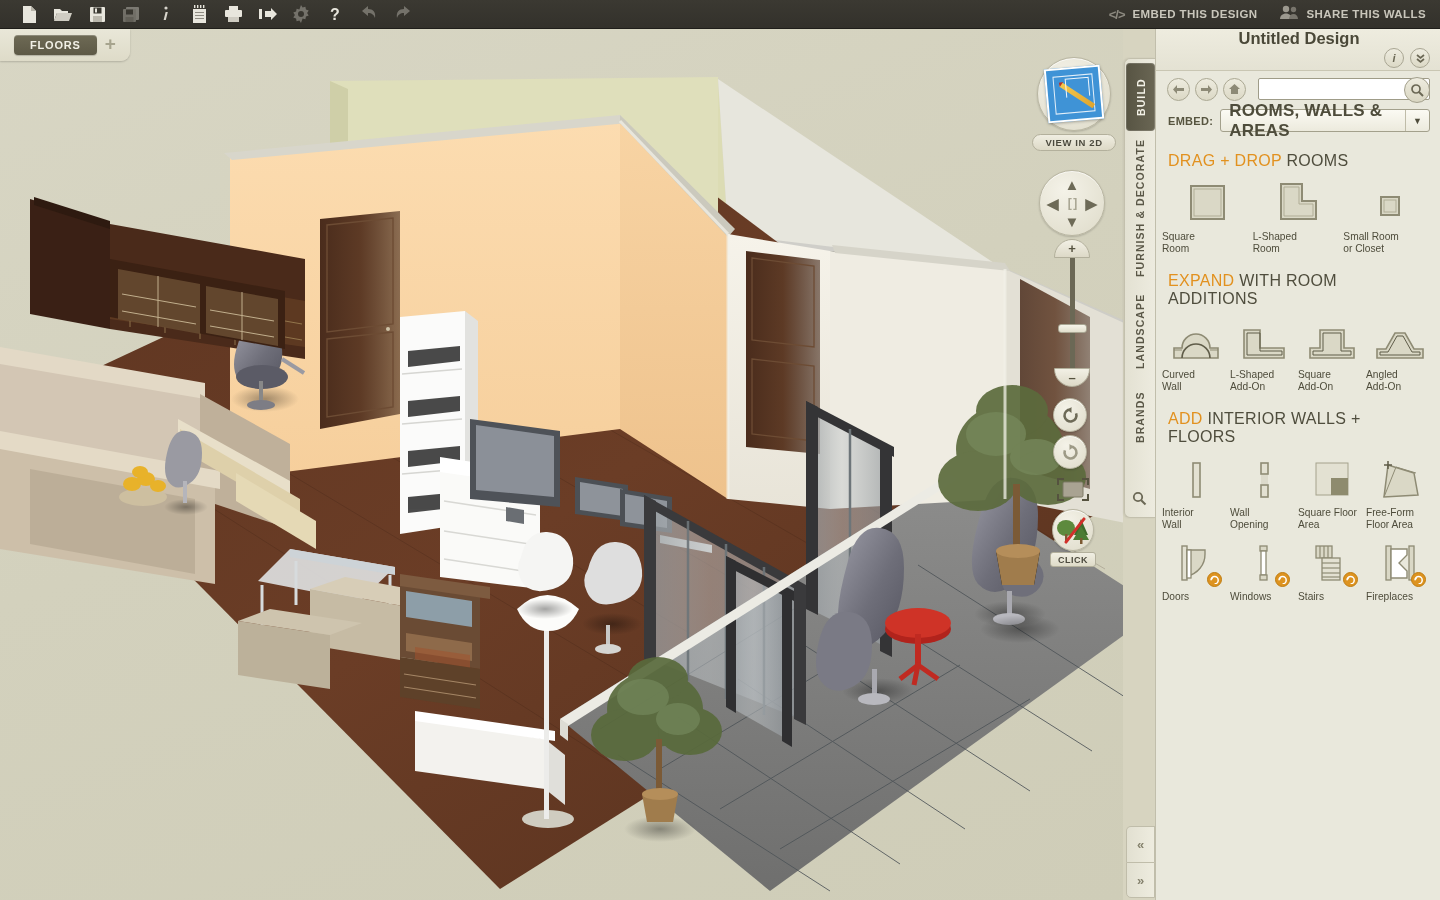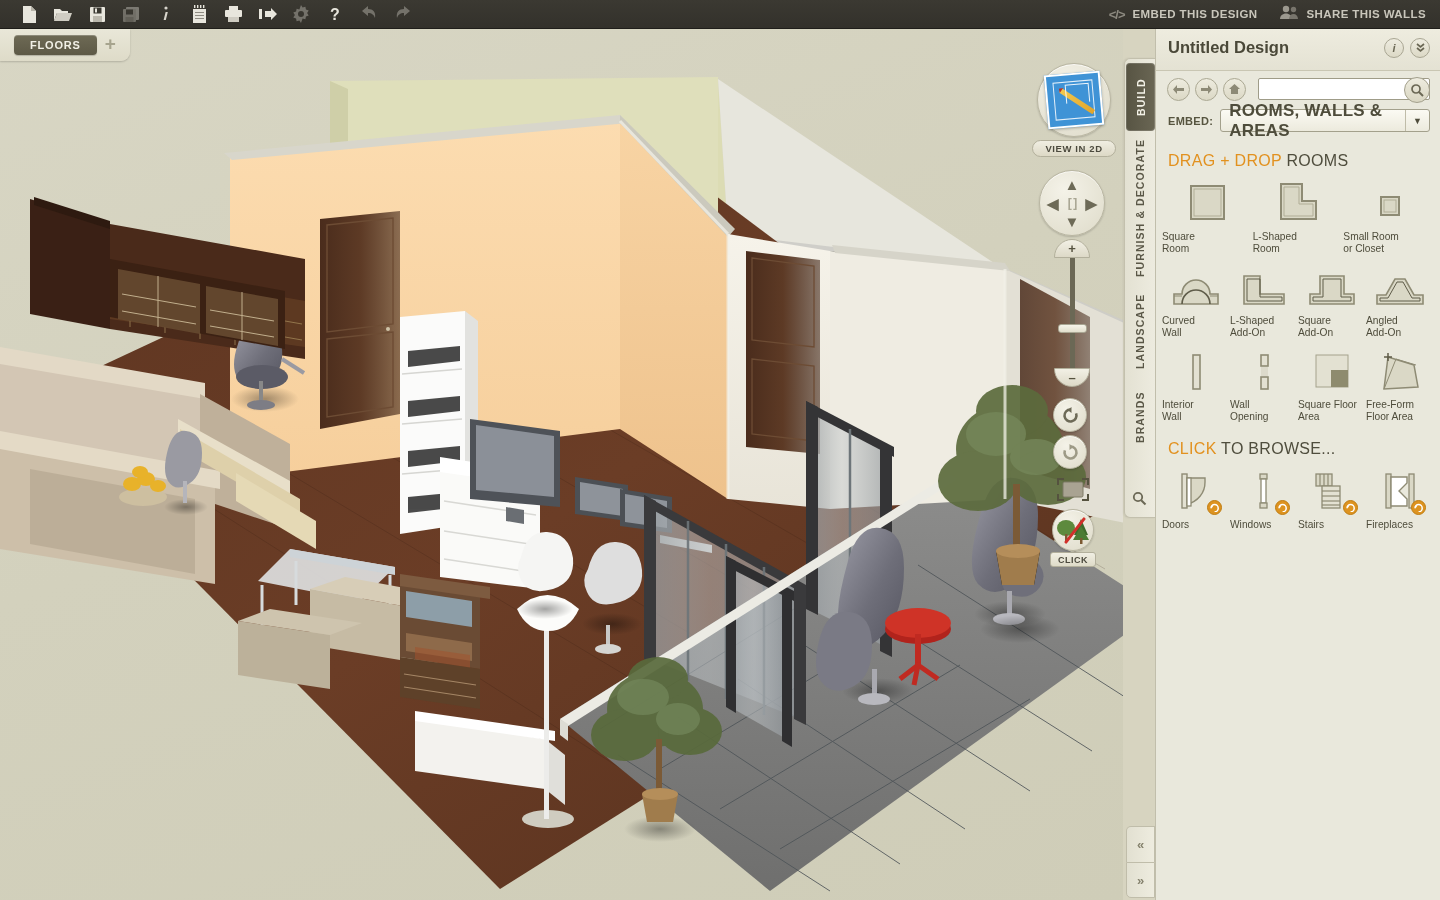--- a/index.html
+++ b/index.html
@@ -62,21 +62,21 @@
 
   
   .viewctl { position: absolute; z-index: 8; }
   .round-btn {
     border-radius: 50%;
     background: radial-gradient(circle at 38% 30%, #f4f2e8, #dedbc9);
     border: 1px solid #b9b6a2;
     box-shadow: 0 1px 2px rgba(0,0,0,.18), inset 0 1px 0 rgba(255,255,255,.7);
     display: flex; align-items: center; justify-content: center; cursor: pointer;
   }
-  #view2d-wrap { left: 1032px; top: 34px; width: 84px; }
+  #view2d-wrap { left: 1032px; top: 28px; width: 84px; }
   #view2d-circle { width: 74px; height: 74px; margin: 0 auto; position: relative; }
   .bp {
     width: 56px; height: 54px; background: #3f93d6;
     border: 2px solid #ffffff; position: relative; transform: rotate(-5deg);
     box-shadow: 0 1px 3px rgba(0,0,0,.3);
   }
   .bp:before {
     content:""; position: absolute; left: 6px; top: 6px; right: 6px; bottom: 6px;
     border: 1px solid rgba(255,255,255,.85);
   }
@@ -170,21 +170,21 @@
 
   
   .panel {
     position: absolute; left: 1155px; top: 29px; width: 285px; height: 871px;
     background: #e9e8dc;
     border-left: 1px solid #c1beab;
   }
   .panel-head {
     height: 42px; background: linear-gradient(#eeecdf, #e4e2d3);
     border-bottom: 1px solid #c9c6b3;
-    display: flex; align-items: center; padding: 0 10px 4px 12px;
+    display: flex; align-items: center; padding: 0 10px 4px 12px; flex-direction: column;
   }
   .panel-title { font-size: 16.5px; font-weight: bold; color: #4a4838; }
   .panel-head-icons { margin-left: auto; display: flex; gap: 6px; }
   .hicon {
     width: 20px; height: 20px; border-radius: 50%;
     background: linear-gradient(#eeece0, #dcd9c6); border: 1px solid #a9a693;
     display: flex; align-items: center; justify-content: center; cursor: pointer;
     color: #6a6754; font-size: 11px; font-weight: bold; font-style: italic;
   }
   .navbar {
@@ -923,20 +923,24 @@
                 <rect x="16" y="17" width="18" height="18" fill="#dad8c6" stroke="#8e8b74" stroke-width="2"></rect>
                 <rect x="19" y="20" width="12" height="12" fill="none" stroke="#b0ad96"></rect>
               </svg>
           </div>
           <div class="cap">Small Room<br>or Closet</div>
         </div>
       </div>
     </div>
 
     <div class="section">
+      <div class="sec-title">
+        <span class="hl">EXPAND</span>
+        <span class="rest">WITH ROOM ADDITIONS</span>
+      </div>
       <div class="items">
         <div class="item">
           <div class="glyph">
             <svg width="52" height="44" viewBox="0 0 52 44">
                 <path d="M4 38V28h8a14 14 0 0 1 28 0h8v10z" fill="#dad8c6" stroke="#8e8b74" stroke-width="1.6"></path>
                 <path d="M12 38a14 14 0 0 1 28 0" fill="none" stroke="#5f5c49" stroke-width="1.6"></path>
                 <path d="M4 30h8M40 30h8" stroke="#8e8b74"></path>
               </svg>
           </div>
           <div class="cap">Curved<br>Wall</div>
@@ -965,20 +969,24 @@
                 <path d="M3 38V29h9l9-16h10l9 16h9v9z" fill="#dad8c6" stroke="#8e8b74" stroke-width="1.6"></path>
                 <path d="M6 35v-3h8l9-16h6l9 16h8v3z" fill="none" stroke="#5f5c49"></path>
               </svg>
           </div>
           <div class="cap">Angled<br>Add-On</div>
         </div>
       </div>
     </div>
 
     <div class="section">
+      <div class="sec-title">
+        <span class="hl">ADD</span>
+        <span class="rest">INTERIOR WALLS + FLOORS</span>
+      </div>
       <div class="items">
         <div class="item">
           <div class="glyph">
             <svg width="46" height="44" viewBox="0 0 46 44">
                 <rect x="20" y="5" width="7" height="34" fill="#e3e1d2" stroke="#8e8b74" stroke-width="1.6"></rect>
               </svg>
           </div>
           <div class="cap">Interior<br>Wall</div>
         </div>
         <div class="item">
@@ -1010,24 +1018,20 @@
                   <line x1="14" y1="3" x2="14" y2="11"></line>
                 </g>
               </svg>
           </div>
           <div class="cap">Free-Form<br>Floor Area</div>
         </div>
       </div>
     </div>
 
     <div class="section">
-      <div class="sec-title">
-        <span class="hl">CLICK</span>
-        <span class="rest">TO BROWSE...</span>
-      </div>
       <div class="items">
         <div class="item">
           <div class="glyph">
             <svg width="48" height="44" viewBox="0 0 48 44">
                 <rect x="10" y="4" width="5" height="34" fill="#e3e1d2" stroke="#8e8b74" stroke-width="1.4"></rect>
                 <path d="M15 8h18v4a22 22 0 0 1-18 22z" fill="#dad8c6" stroke="#8e8b74" stroke-width="1.4"></path>
                 <rect x="15" y="8" width="4" height="28" fill="#fff" stroke="#8e8b74" stroke-width="1.3"></rect>
               </svg>
             <div class="badge">
               <svg width="9" height="9" viewBox="0 0 9 9">

